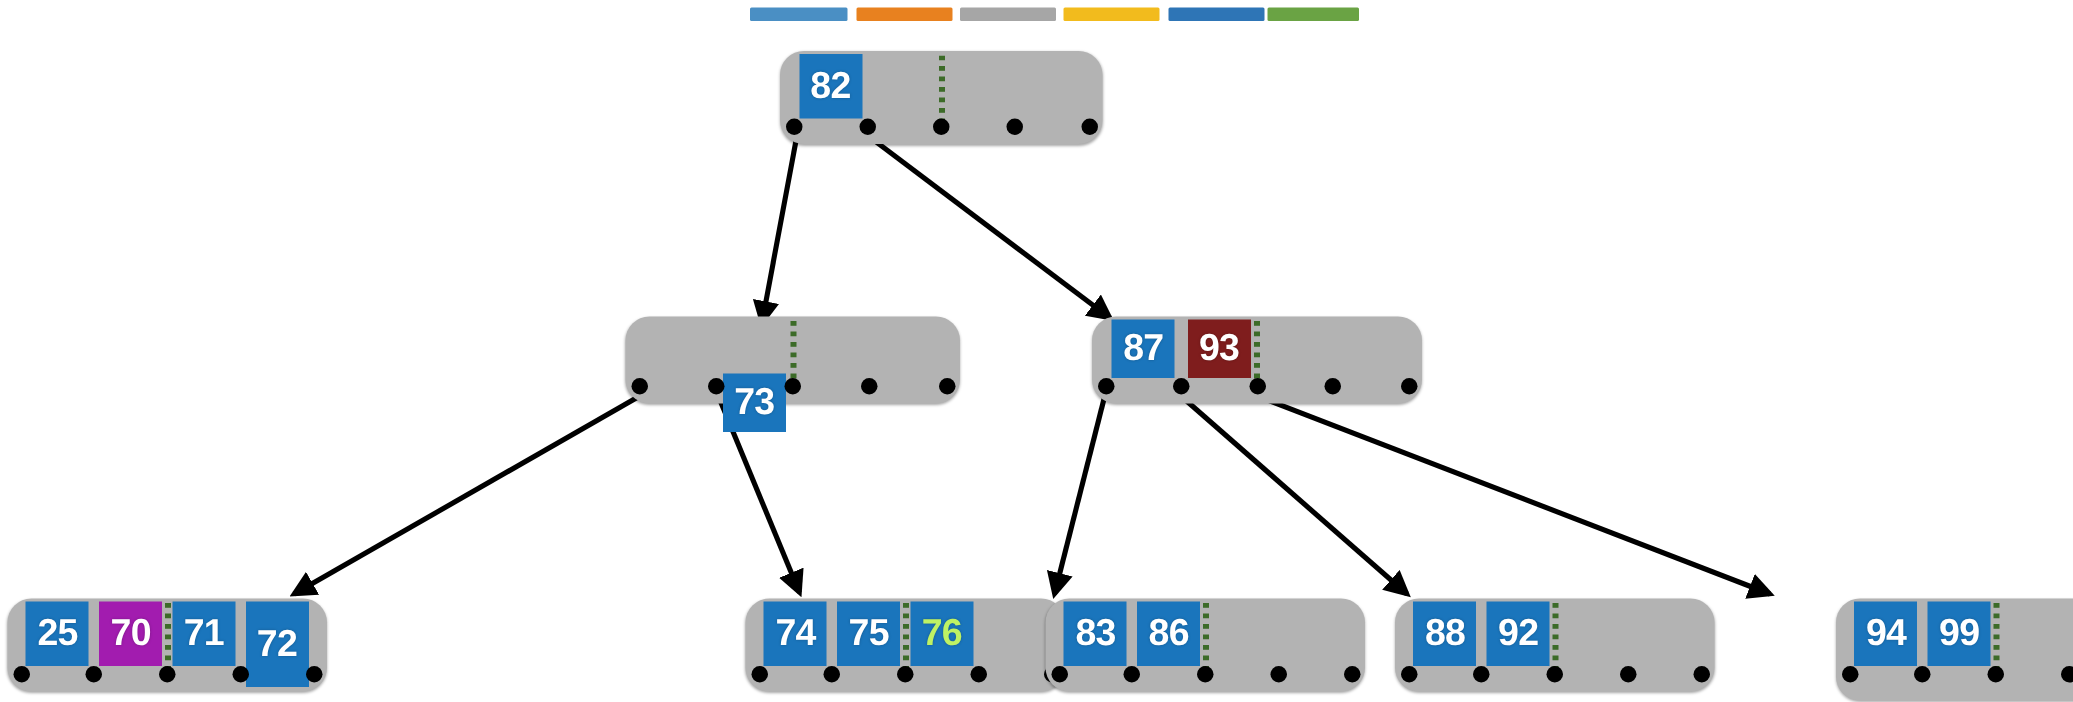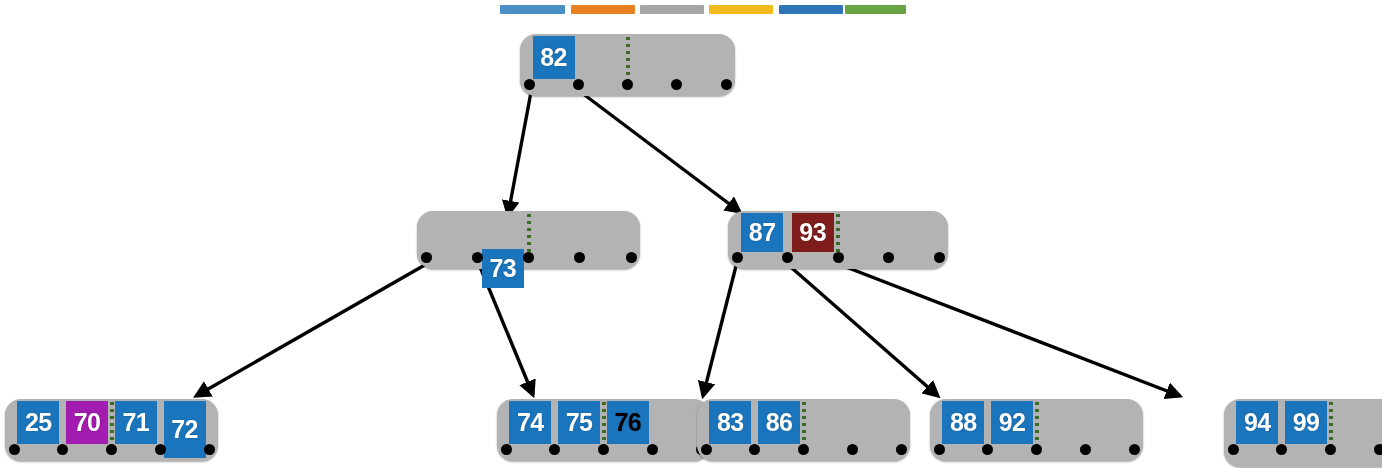--- a/index.html
+++ b/index.html
@@ -157,21 +157,21 @@
         <div class="green-dots" style="left: 104.5px; top: 3px; height: 46px;"></div>
         <div class="ptr-dot" style="left: 3.5px; top: 45px; background: rgb(0, 0, 0);"></div>
         <div class="ptr-dot" style="left: 52.25px; top: 45px; background: rgb(0, 0, 0);"></div>
         <div class="ptr-dot" style="left: 101px; top: 45px; background: rgb(0, 0, 0);"></div>
         <div class="ptr-dot" style="left: 149.75px; top: 45px; background: rgb(0, 0, 0);"></div>
         <div class="ptr-dot" style="left: 198.5px; top: 45px; background: rgb(0, 0, 0);"></div>
       </div>
       <div class="node" style="left: 465px; top: 399px; width: 213px; height: 62px; margin-left: 32px;">
         <div class="key-box" style="left: 12.375px; top: 2px; width: 42px; height: 43px; background: rgb(26, 117, 188); color: rgb(255, 255, 255);">74</div>
         <div class="key-box" style="left: 61.125px; top: 2px; width: 42px; height: 43px; background: rgb(26, 117, 188); color: rgb(255, 255, 255);">75</div>
-        <div class="key-box" style="left: 109.875px; top: 2px; width: 42px; height: 43px; background: rgb(26, 117, 188); color: #000000;">76</div>
+        <div class="key-box" style="left: 109.875px; top: 2px; width: 42px; height: 43px; background: rgb(26, 117, 188); color: #bef264;">76</div>
         <div class="green-dots" style="left: 104.5px; top: 3px; height: 46px;"></div>
         <div class="ptr-dot" style="left: 3.5px; top: 45px; background: rgb(0, 0, 0);"></div>
         <div class="ptr-dot" style="left: 52.25px; top: 45px; background: rgb(0, 0, 0);"></div>
         <div class="ptr-dot" style="left: 101px; top: 45px; background: rgb(0, 0, 0);"></div>
         <div class="ptr-dot" style="left: 149.75px; top: 45px; background: rgb(0, 0, 0);"></div>
         <div class="ptr-dot" style="left: 198.5px; top: 45px; background: rgb(0, 0, 0);"></div>
       </div>
       <div class="node" style="left: 697px; top: 399px; width: 213px; height: 62px; text-align: center;">
         <div class="key-box" style="left: 12.375px; top: 2px; width: 42px; height: 43px; background: rgb(26, 117, 188); color: rgb(255, 255, 255);">83</div>
         <div class="key-box" style="left: 61.125px; top: 2px; width: 42px; height: 43px; background: rgb(26, 117, 188); color: rgb(255, 255, 255);">86</div>

